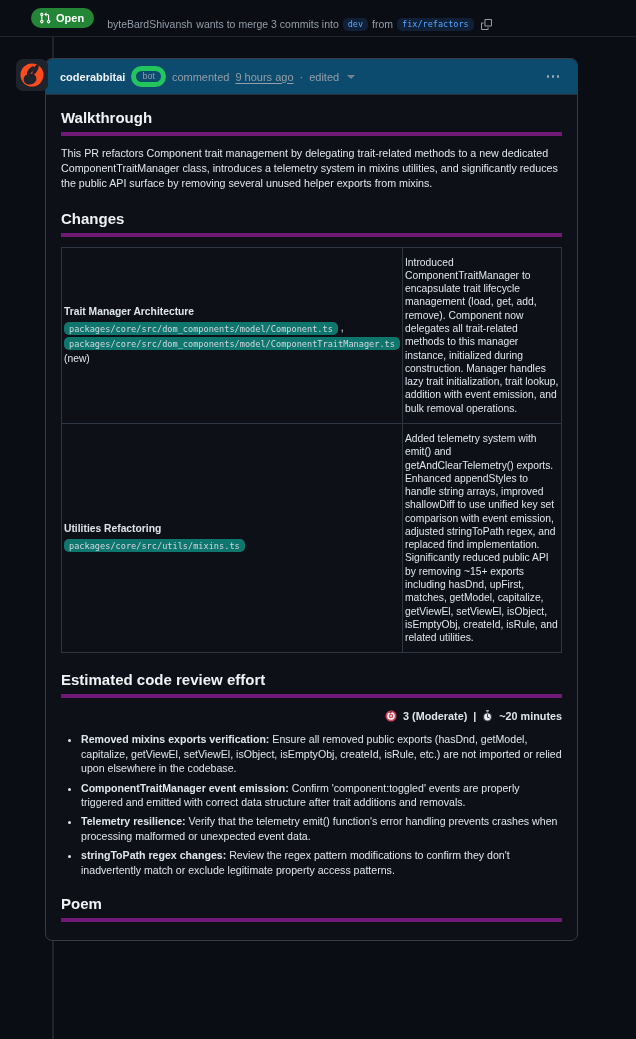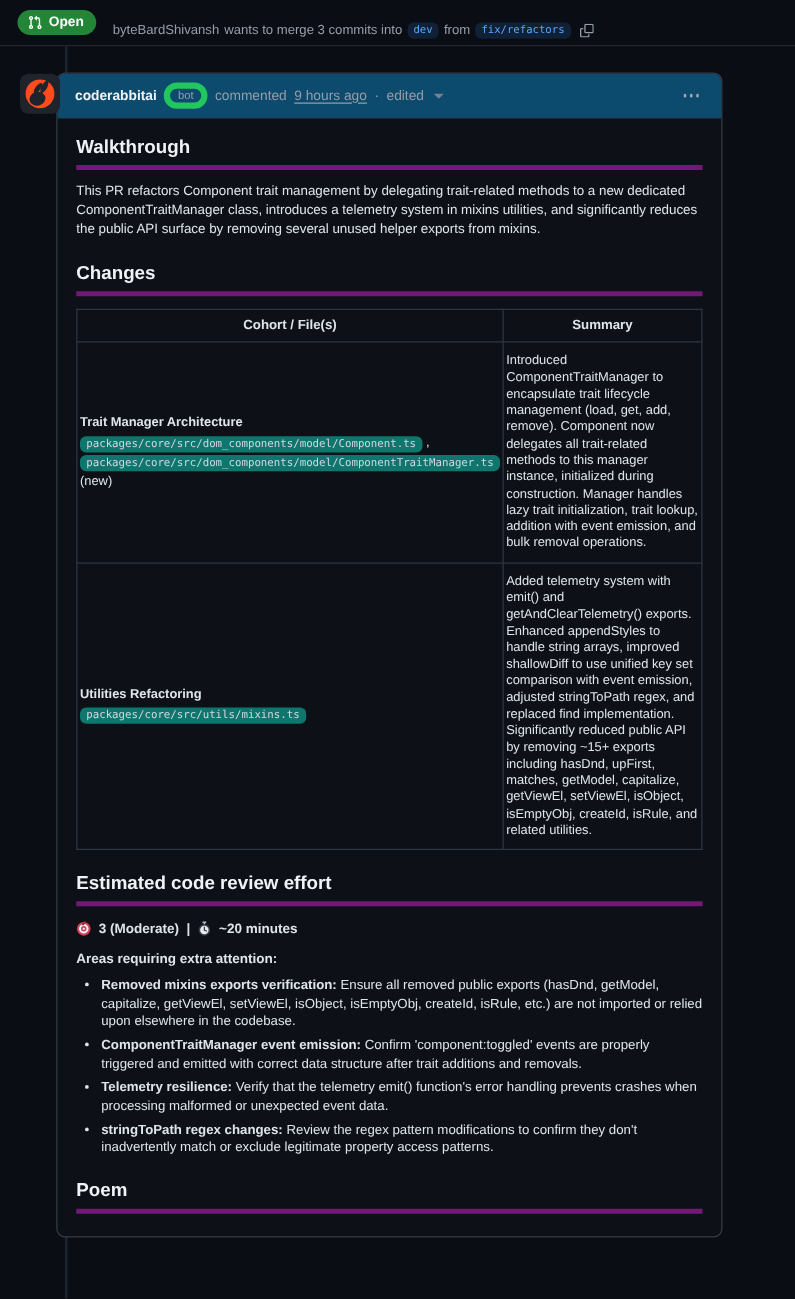--- a/index.html
+++ b/index.html
@@ -5,21 +5,21 @@
   * { margin:0; padding:0; box-sizing:border-box; }
   html,body { width:636px; height:1039px; overflow:hidden; }
   body {
     background:#0a0d13;
     font-family:"Liberation Sans", sans-serif;
     color:#dfe5ec;
     font-size:11px;
     position:relative;
   }
   
-  .pr-header { height:37px; border-bottom:1px solid #1f2630; display:flex; align-items:center; padding:0 14px; gap:13px; }
+  .pr-header { height:37px; border-bottom:1px solid #1f2630; display:flex; align-items:center; padding:0 31px; gap:13px; }
   .open-badge { display:inline-flex; align-items:center; gap:5px; background:#238636; color:#fff; font-weight:bold; font-size:11px; padding:4px 10px 4px 8px; border-radius:999px; flex:0 0 auto; }
   .open-badge svg { display:block; }
   .pr-title-block { line-height:1.25; }
   .pr-title { font-size:12px; font-weight:bold; color:#f0f3f6; }
   .pr-number { font-size:12px; font-weight:normal; color:#959ea9; }
   .pr-sub { font-size:10.5px; color:#959ea9; display:flex; align-items:center; gap:4px; margin-top:13px; flex-wrap:nowrap; }
   .branch-pill { font-family:"DejaVu Sans Mono", monospace; font-size:8.5px; color:#58a6ff; background:rgba(56,139,253,.15); border-radius:5px; padding:1px 5px; }
   .copy-btn { display:inline-flex; margin-left:3px; cursor:pointer; color:#959ea9; }
   
   .timeline-line { position:absolute; left:52px; top:37px; bottom:0; width:2px; background:#1e242d; }
@@ -42,21 +42,21 @@
   table.md th, table.md td { border:1px solid #2e3642; }
   table.md th { padding:6px; text-align:center; font-weight:bold; font-size:10.6px; }
   table.md td { padding:8px 2px; vertical-align:middle; }
   td.cohort-cell { width:59%; }
   td.summary-cell { width:41%; line-height:1.29; }
   .cohort-title { font-weight:bold; margin-bottom:3px; }
   .file-line { margin:2px 0; }
   code.chip { font-family:"DejaVu Sans Mono", monospace; font-size:8.6px; background:#0f766e; color:#d1d7e0; padding:1.5px 5px; border-radius:5px; }
   .note { margin-top:2px; }
   
-  .effort-line { display:flex; align-items:center; gap:6px; font-size:10.8px; font-weight:600; margin:12px 0 10px; }
+  .effort-line { display:flex; align-items:center; gap:6px; font-size:10.8px; font-weight:600; margin:12px 0 10px;justify-content:flex-end; }
   .bold-line { font-weight:bold; font-size:10.8px; margin:12px 0 8px; }
   ul.md { margin:6px 0 6px 20px; }
   ul.md li { font-size:10.6px; line-height:1.36; margin:5px 0; color:#dfe5ec; }
   ul.md li b { font-weight:bold; }
   .ic { display:inline-flex; flex:0 0 auto; }
 </style>
 </head>
 <body>
 
 <div class="timeline-line"></div>
@@ -116,24 +116,20 @@
   </div>
 
   <div class="card-body">
 
     <h2 class="md first">Walkthrough</h2>
     <p class="md">This PR refactors Component trait management by delegating trait-related methods to a new dedicated ComponentTraitManager class, introduces a telemetry system in mixins utilities, and significantly reduces the public API surface by removing several unused helper exports from mixins.</p>
 
     <h2 class="md">Changes</h2>
     <table class="md">
       <tbody>
-          <tr>
-        <th>Cohort / File(s)</th>
-        <th>Summary</th>
-      </tr>
       <tr>
         <td class="cohort-cell">
           <div class="cohort-title">Trait Manager Architecture</div>
           <div class="file-line">
             <code class="chip">packages/core/src/dom_components/model/Component.ts</code>
             <span>,</span>
           </div>
           <div class="file-line">
             <code class="chip">packages/core/src/dom_components/model/ComponentTraitManager.ts</code>
           </div>
@@ -171,21 +167,20 @@
             <rect x="4" y="0" width="3" height="1.6" rx="0.5" fill="#aab2bc"></rect>
             <rect x="5" y="1.2" width="1" height="1.6" fill="#aab2bc"></rect>
             <circle cx="5.5" cy="7" r="4.6" fill="#39404a"></circle>
             <circle cx="5.5" cy="7" r="3.4" fill="#e8ebef"></circle>
             <path d="M5.5 7 L5.5 4.6" stroke="#39404a" stroke-width="1" stroke-linecap="round"></path>
             <path d="M5.5 7 L7.2 7.8" stroke="#39404a" stroke-width="1" stroke-linecap="round"></path>
           </svg>
       </span>
       <span>~20 minutes</span>
     </div>
-    <div class="bold-line">Areas requiring extra attention:</div>
     <ul class="md">
       <li><b>Removed mixins exports verification:</b><span> Ensure all removed public exports (hasDnd, getModel, capitalize, getViewEl, setViewEl, isObject, isEmptyObj, createId, isRule, etc.) are not imported or relied upon elsewhere in the codebase.</span></li>
       <li><b>ComponentTraitManager event emission:</b><span> Confirm 'component:toggled' events are properly triggered and emitted with correct data structure after trait additions and removals.</span></li>
       <li><b>Telemetry resilience:</b><span> Verify that the telemetry emit() function's error handling prevents crashes when processing malformed or unexpected event data.</span></li>
       <li><b>stringToPath regex changes:</b><span> Review the regex pattern modifications to confirm they don't inadvertently match or exclude legitimate property access patterns.</span></li>
     </ul>
 
     <h2 class="md">Poem</h2>
 
   </div>

